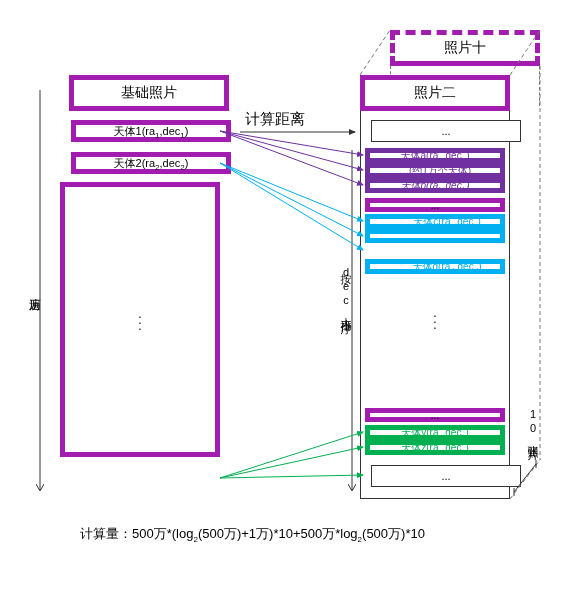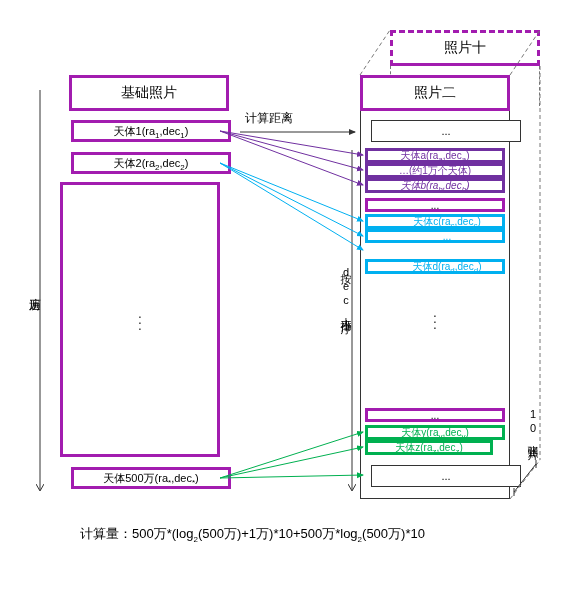--- a/index.html
+++ b/index.html
@@ -13,21 +13,21 @@
     height: 589px;
     position: relative;
   }
   .canvas {
     position: relative;
     width: 542px;
     height: 549px;
   }
   .box {
     position: absolute;
-    border: 3px solid #a21caf;
+    border: 5px solid #a21caf;
     background: #fff;
     display: flex;
     align-items: center;
     justify-content: center;
     text-align: center;
     padding: 2px 4px;
   }
   .header-box {
     font-size: 14px;
   }
@@ -81,23 +81,20 @@
   </div>
 
   <div class="box cell" style="left:40px; top:132px; width:160px; height:22px;">
     <span>天体2(ra<sub>2</sub>,dec<sub>2</sub>)</span>
   </div>
 
   <div class="box" style="left:40px; top:162px; width:160px; height:275px;">
     <span style="line-height:6px;">.<br>.<br>.</span>
   </div>
 
-  <div class="box cell" style="left:40px; top:447px; width:160px; height:22px;">
-    <span>天体500万(ra<sub>*</sub>,dec<sub>*</sub>)</span>
-  </div>
 
   <div class="vtext" style="left:6px; top:240px; height:60px;">遍历</div>
 
   <div class="box header-box dashed" style="left:370px; top:10px; width:150px; height:36px; border-bottom-style:solid;">照片十</div>
 
   <div style="position:absolute; left:370px; top:46px; width:150px; height:40px;
               border-left:1px dashed #777; border-right:1px dashed #777;"></div>
 
   <div class="box header-box" style="left:340px; top:55px; width:150px; height:36px;">照片二</div>
 
@@ -126,27 +123,27 @@
 
   <div style="position:absolute; left:340px; top:290px; width:150px; text-align:center; line-height:6px;">
     .<br>.<br>.
   </div>
 
   <div class="box cell-small" style="left:345px; top:388px; width:140px; height:14px;">...</div>
 
   <div class="box cell-small green" style="left:345px; top:405px; width:140px; height:15px;">
     <span>天体y(ra<sub>y</sub>,dec<sub>y</sub>)</span>
   </div>
-  <div class="box cell-small green" style="left:345px; top:420px; width:128px; height:15px;justify-content:center;">
+  <div class="box cell-small green" style="left:345px; top:420px; width:140px; height:15px;justify-content:center;">
     <span>天体z(ra<sub>z</sub>,dec<sub>z</sub>)</span>
   </div>
 
   <div class="box cell" style="left:340px; top:445px; width:150px; height:22px; border:1px solid #333;">...</div>
 
-  <div style="position:absolute; left:225px; top:90px; font-size:12px;">计算距离</div>
+  <div style="position:absolute; left:225px; top:90px; font-size:15px;">计算距离</div>
 
   <div class="vtext vtext-lr" style="left:318px; top:200px; height:140px; font-size:11px;">按dec大小排序</div>
 
   <div class="vtext" style="left:505px; top:360px; height:90px; font-size:11px;">
     <span>10张照片</span>
   </div>
 
   <div class="formula" style="left:60px; top:505px;">
     计算量：500万*(log<sub>2</sub>(500万)+1万)*10+500万*log<sub>2</sub>(500万)*10
   </div>

